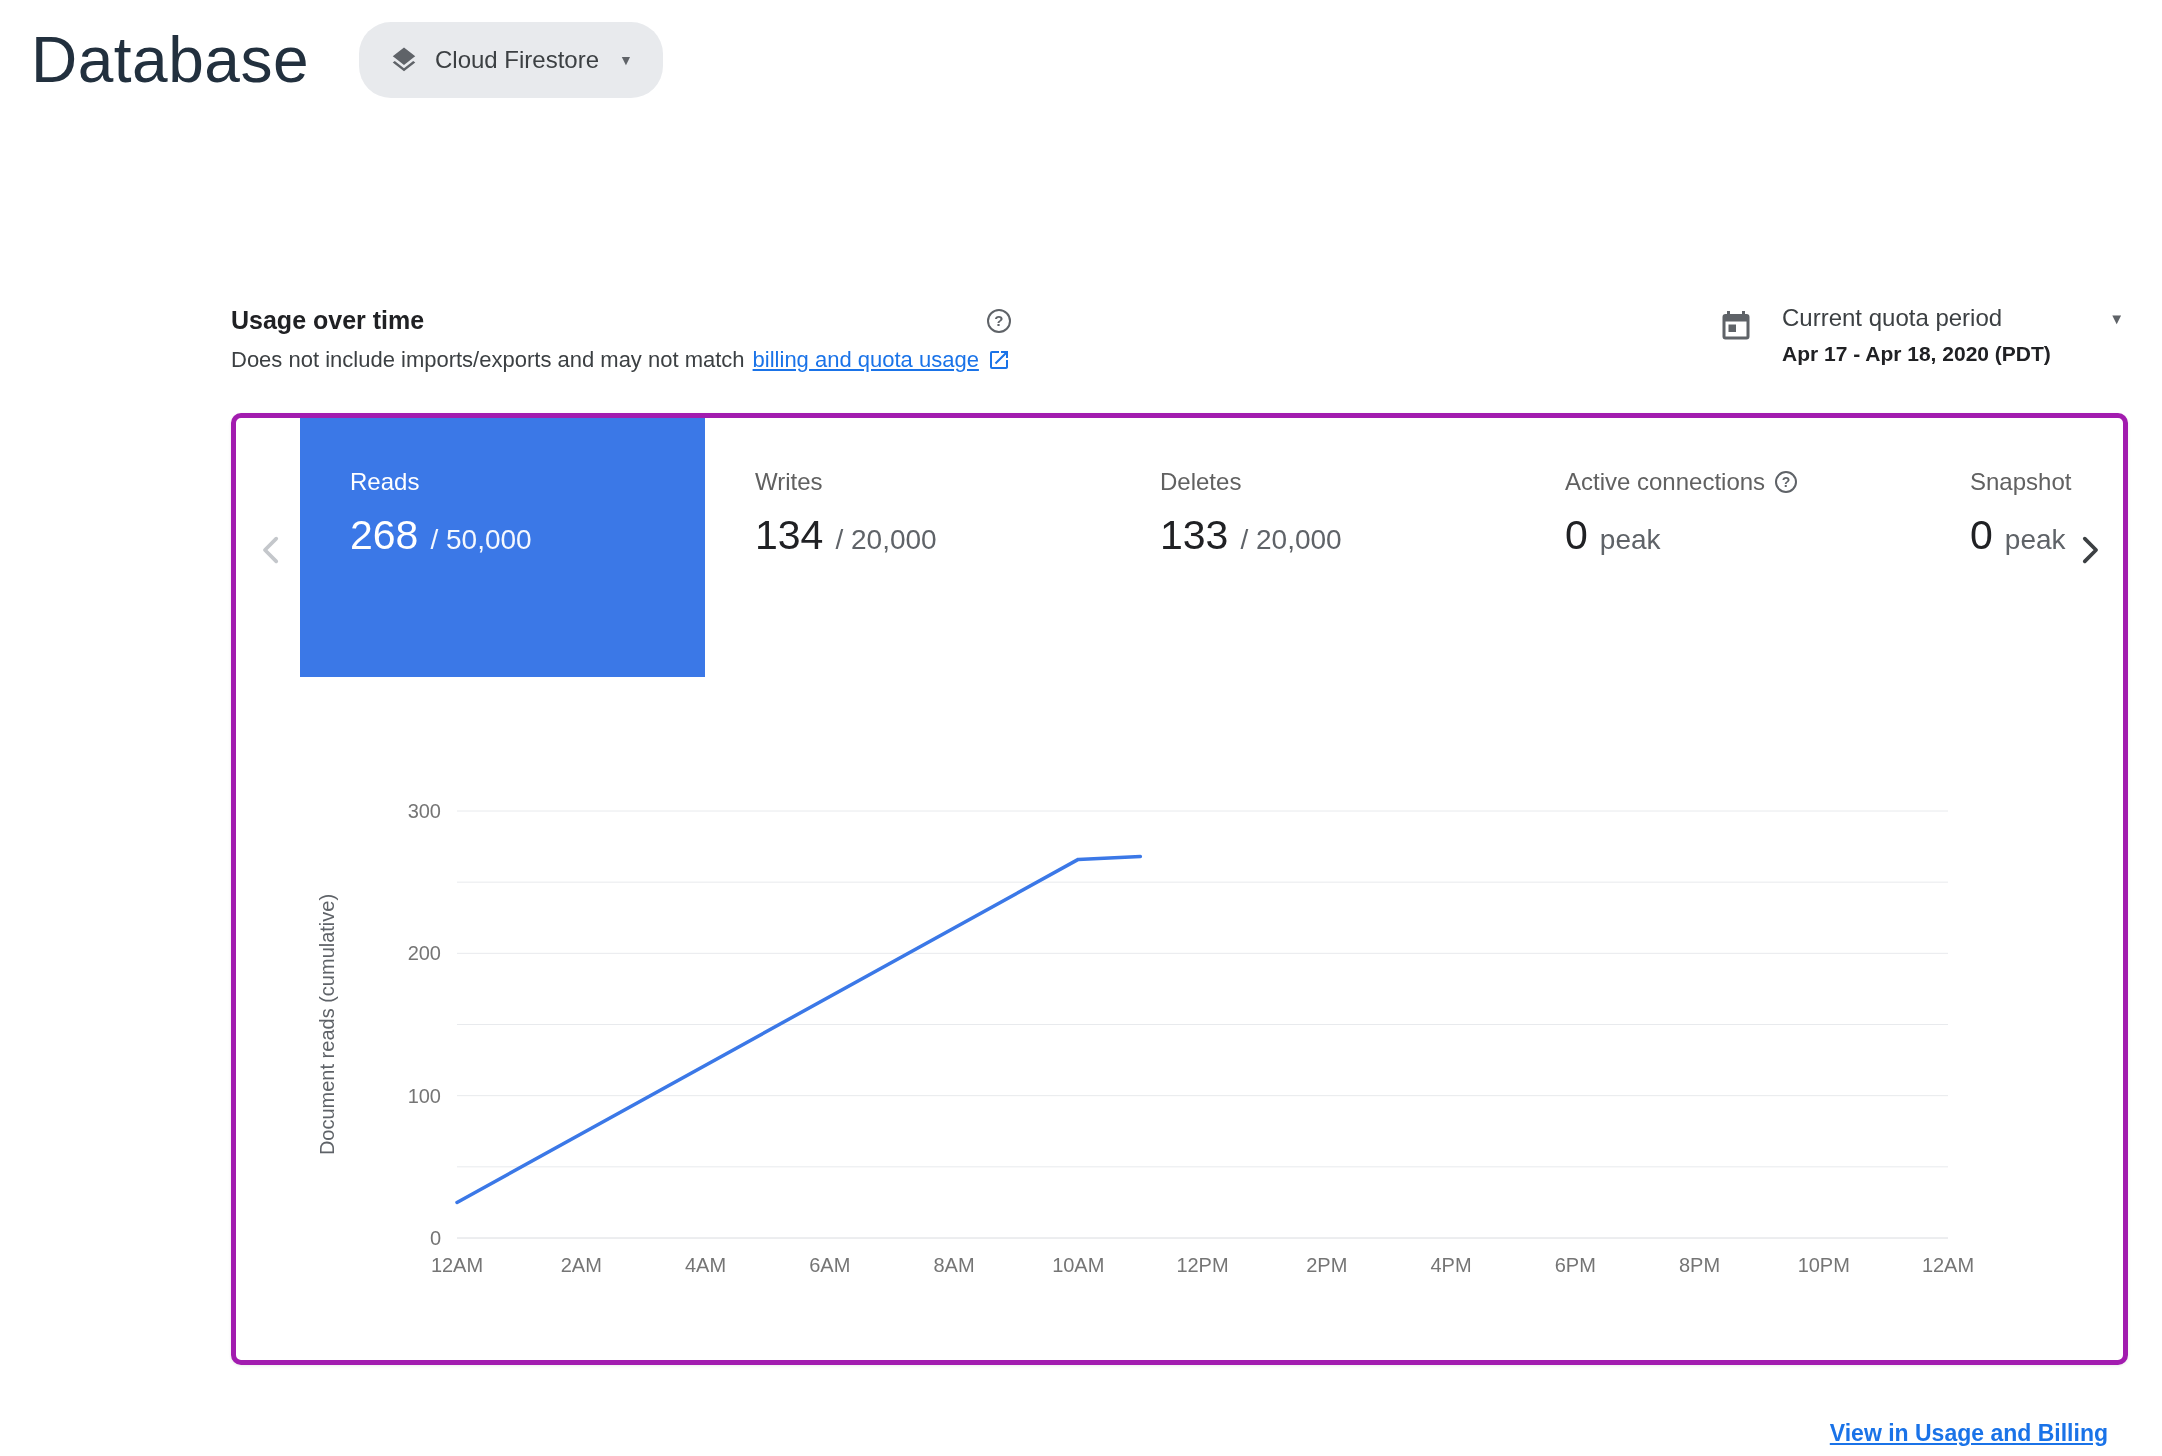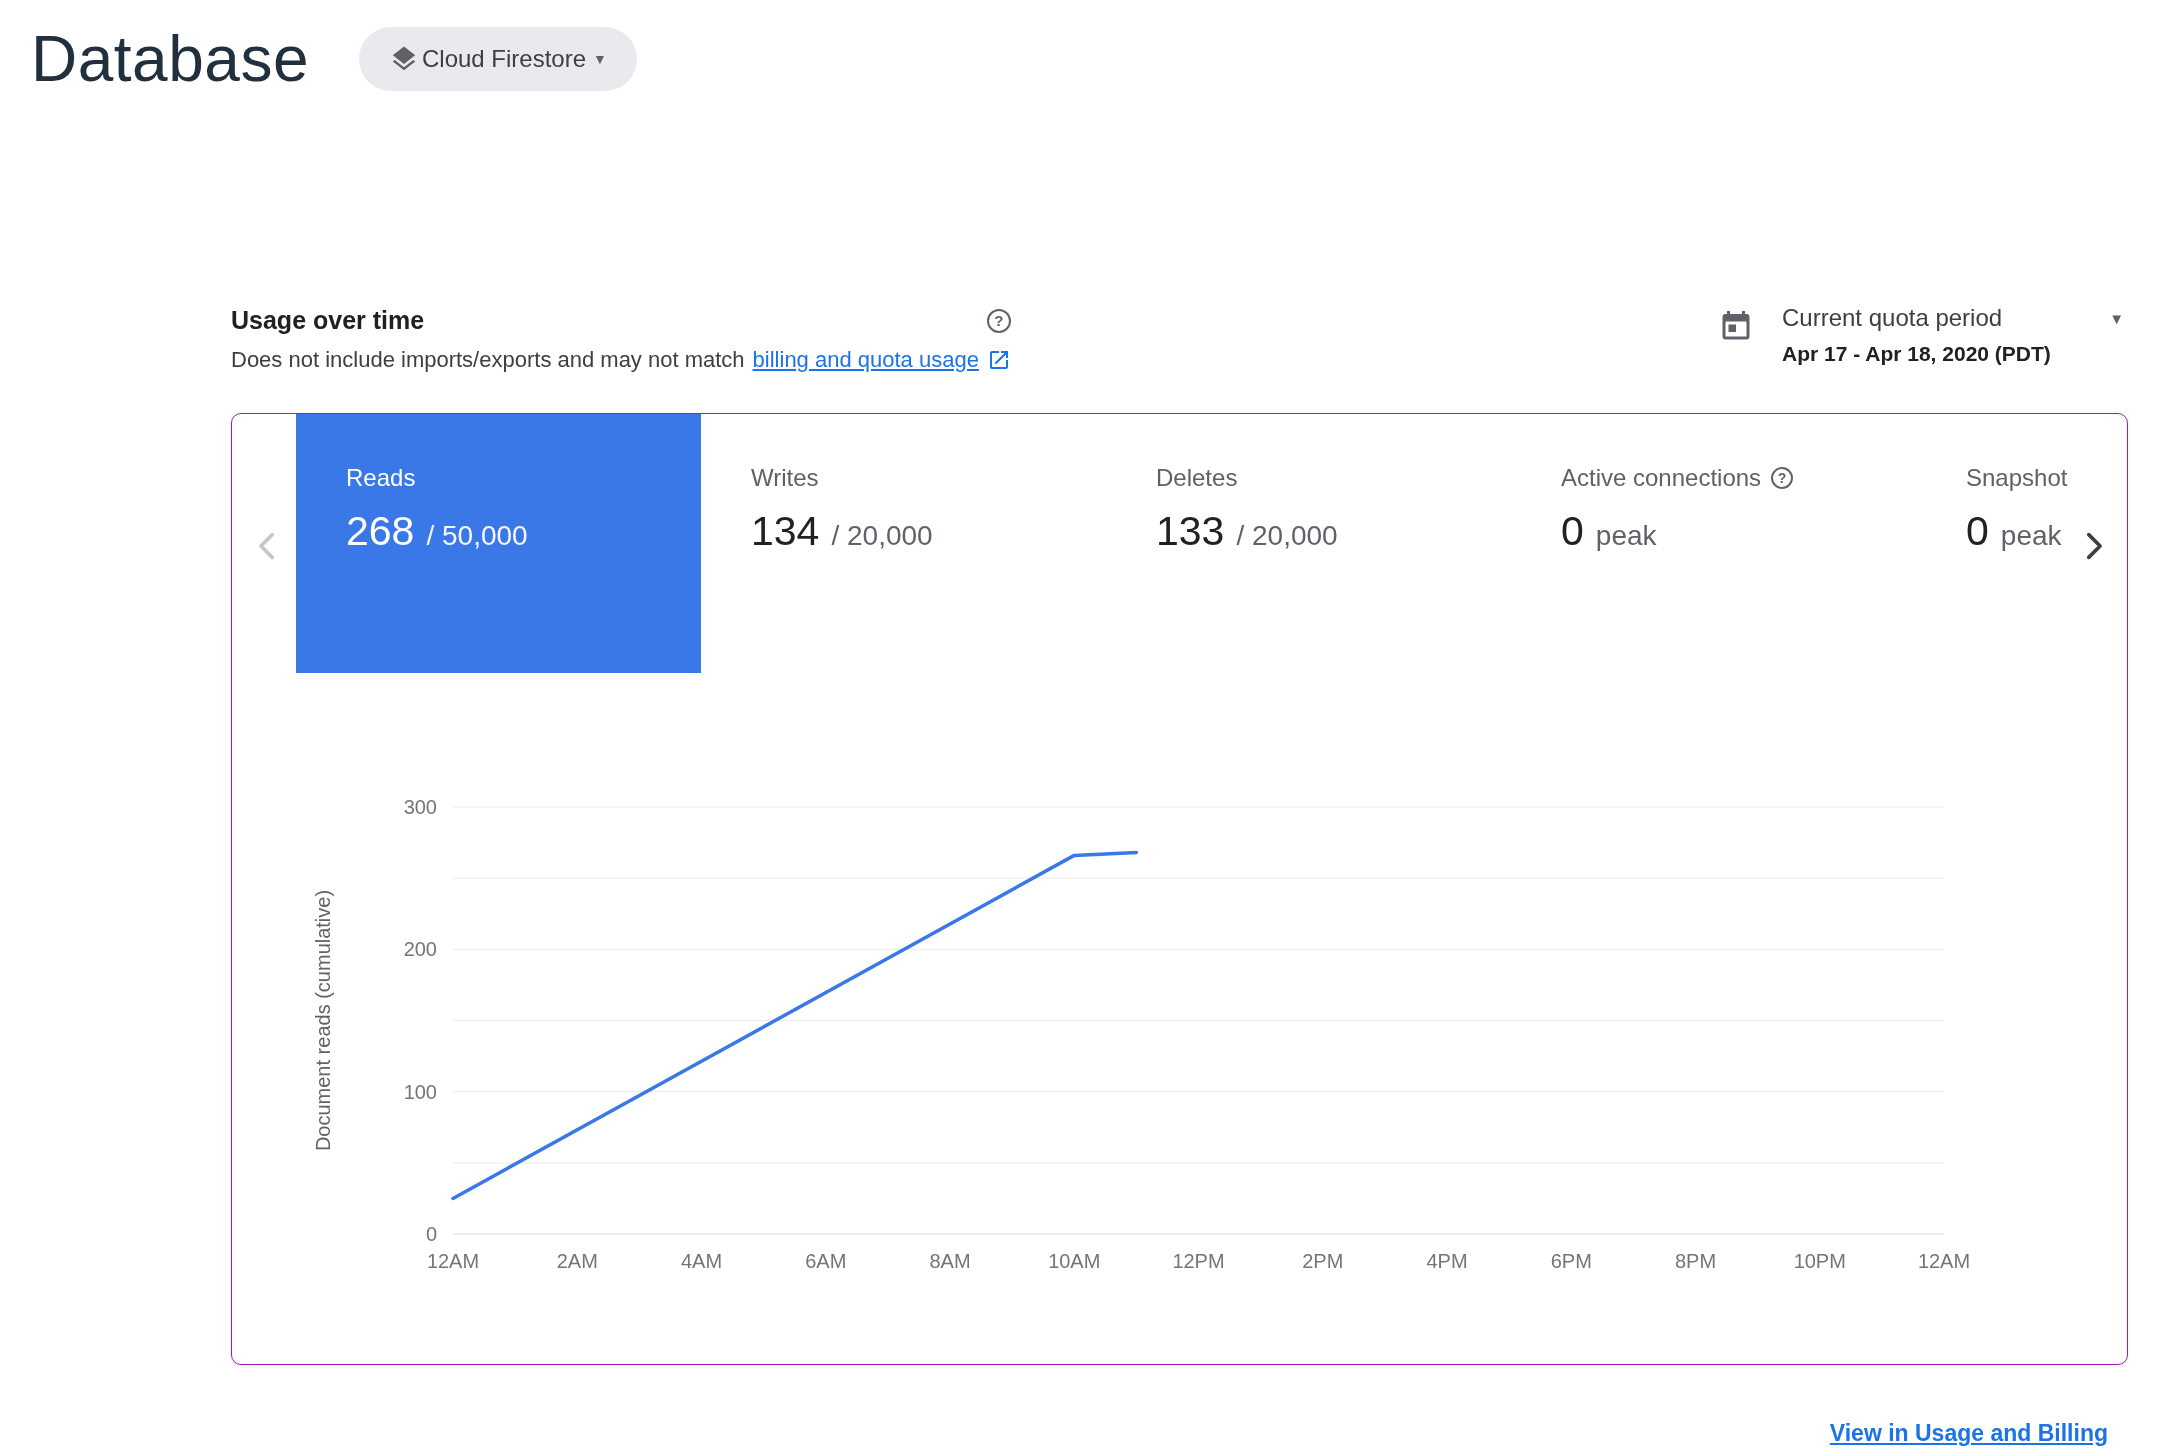--- a/index.html
+++ b/index.html
@@ -9,22 +9,22 @@
     font-family:"Liberation Sans", sans-serif;
     position:relative; overflow:hidden;
     color:#202124;
   }
   .page { position:relative; width:2162px; height:1456px; background:#ffffff; }
 
   
   .page-header { position:absolute; top:22px; left:31px; display:flex; align-items:center; gap:50px; }
   .page-title { font-size:64px; font-weight:400; color:#22303e; letter-spacing:0.5px; }
   .product-pill {
-    display:flex; align-items:center; gap:3px;
-    height:64px; padding:12px 30px;
+    display:flex; align-items:center; gap:16px;
+    height:76px; padding:12px 30px;
     background:#e8eaed; border:none; border-radius:32px;
     font-family:inherit; font-size:24px; color:#3c4043; cursor:pointer;
   }
   .product-pill .caret { font-size:14px; color:#5f6368; margin-left:4px; }
 
   
   .tabs {
     position:absolute; top:130px; left:0; width:2162px; height:70px;
     display:flex; align-items:stretch; gap:64px; padding-left:31px;
     border-bottom:1px solid #dadce0;
@@ -57,21 +57,21 @@
   .period-col { width:342px; }
   .period-row1 { display:flex; align-items:center; justify-content:space-between; cursor:pointer; }
   .period-label { font-size:24px; font-weight:500; color:#3c4043; }
   .period-caret { font-size:15px; color:#5f6368; }
   .period-range { margin-top:10px; font-size:21px; font-weight:700; color:#202124; }
   .calendar-icon { margin-top:4px; }
 
   
   .card {
     position:absolute; top:413px; left:231px; width:1897px; height:952px;
-    background:#fff; border:1px solid #a21caf; border-radius:10px;
+    background:#fff; border:5px solid #a21caf; border-radius:10px;
     box-shadow:0 1px 3px rgba(60,64,67,.10);
     overflow:hidden;
   }
   .tiles { position:absolute; top:0; left:64px; display:flex; }
   .tile { width:405px; height:259px; padding:50px 20px 0 50px; cursor:pointer; }
   .tile-label { display:flex; align-items:center; gap:10px; font-size:24px; color:#616161; }
   .tile-values { margin-top:16px; display:flex; align-items:baseline; gap:12px; }
   .tile-value { font-size:41px; font-weight:400; color:#202124; }
   .tile-suffix { font-size:28px; color:#5f6368; }
   .tile.selected { background:var(--tile-blue,#3b78e7); }

